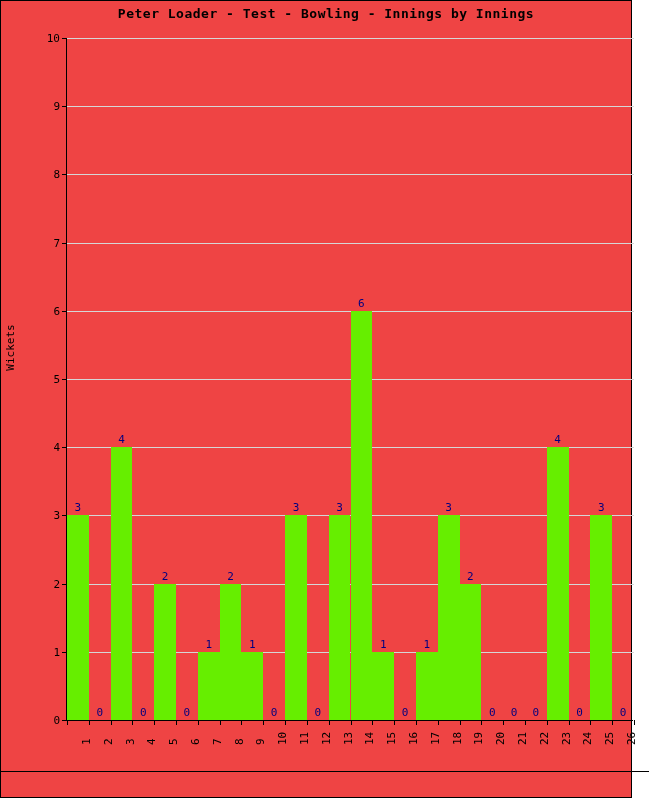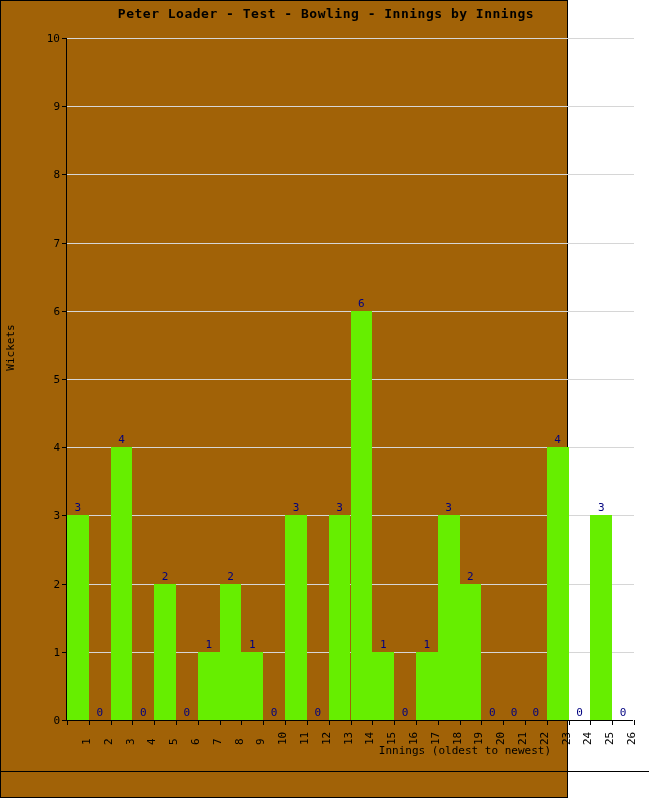--- a/index.html
+++ b/index.html
@@ -8,25 +8,25 @@
     background: #ffffff;
   }
   body {
     width: 650px;
     height: 800px;
     font-family: "DejaVu Sans Mono", "Liberation Mono", monospace;
     overflow: hidden;
   }
   #canvas {
     position: relative;
-    width: 568px;
+    width: 632px;
     height: 798px;
     border: 1px solid #000000;
     box-sizing: border-box;
-    background: #a16207;
+    background: #ef4444;
   }
   
   #chart-title {
     position: absolute;
     left: 0;
     top: 5px;
     width: 650px;
     text-align: center;
     font-size: 13px;
     font-weight: bold;
@@ -288,17 +288,16 @@
       <div class="xtick-label" style="left: 407.442px; top: 22px;">19</div>
       <div class="xtick-label" style="left: 429.25px; top: 22px;">20</div>
       <div class="xtick-label" style="left: 451.058px; top: 22px;">21</div>
       <div class="xtick-label" style="left: 472.865px; top: 22px;">22</div>
       <div class="xtick-label" style="left: 494.673px; top: 22px;">23</div>
       <div class="xtick-label" style="left: 516.481px; top: 22px;">24</div>
       <div class="xtick-label" style="left: 538.288px; top: 22px;">25</div>
       <div class="xtick-label" style="left: 560.096px; top: 22px;">26</div>
     </div>
 
-  <div id="xaxis-title">Innings (oldest to newest)</div>
 
   <div id="footer-rule"></div>
 
 </div>
 
 </body></html>

